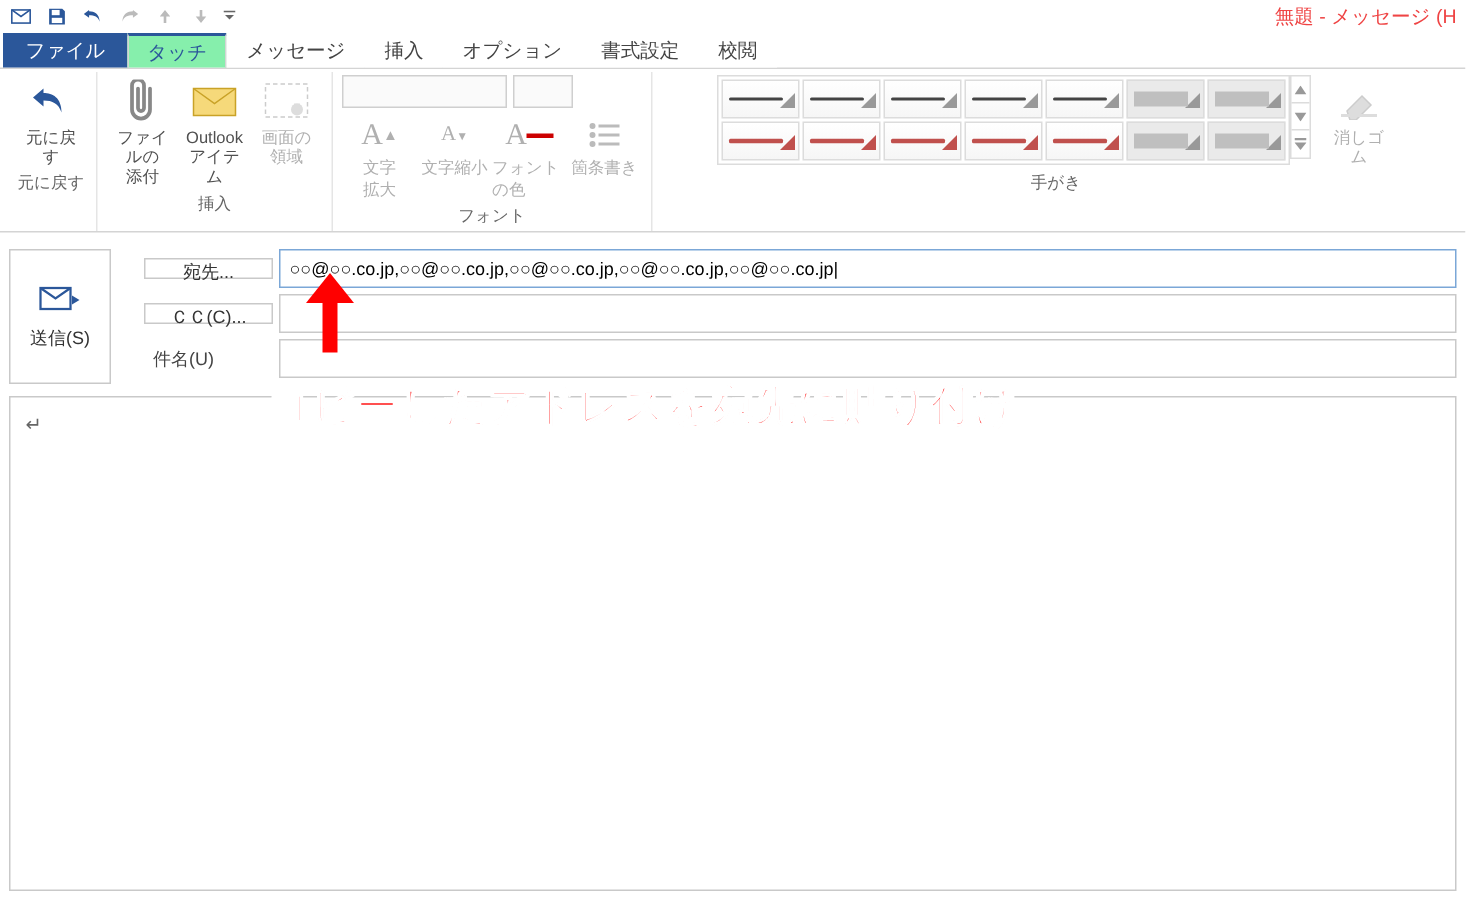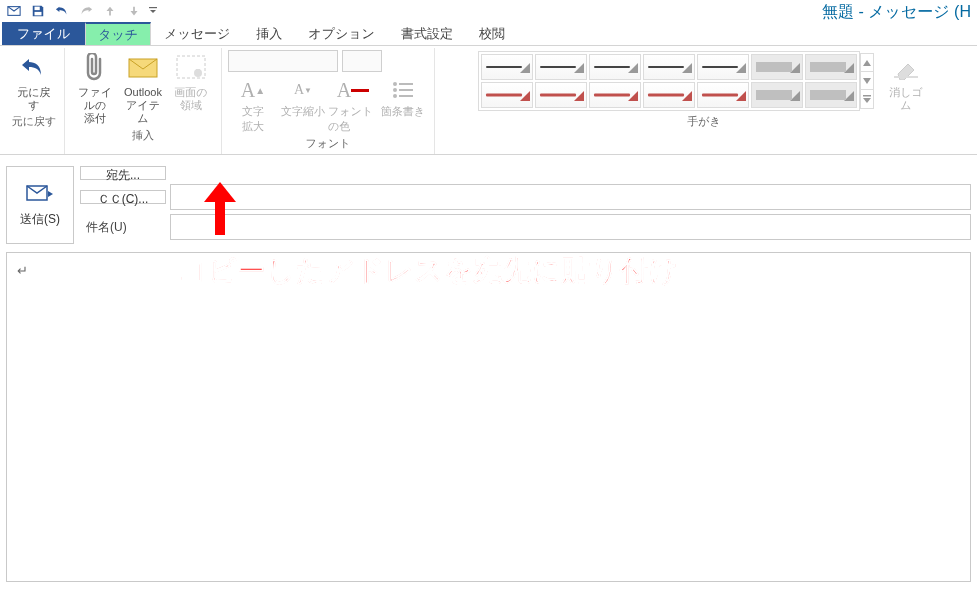--- a/index.html
+++ b/index.html
@@ -4,21 +4,21 @@
 <style>
   * { box-sizing: border-box; margin: 0; padding: 0; }
   body { font-family: "Meiryo UI", "Yu Gothic UI", sans-serif; font-size: 12px; color: #333; background: #fff; width: 977px; height: 608px; overflow: hidden; position: relative; }
 
   
   .titlebar { height: 22px; background: #fff; display: flex; align-items: center; padding: 0 4px; position: relative; }
   .titlebar .qat { display: flex; align-items: center; gap: 4px; }
   .qat-item { width: 20px; height: 18px; display: flex; align-items: center; justify-content: center; color: #2b579a; }
   .qat-item svg { width: 14px; height: 14px; }
   .qat-drop { width: 10px; display:flex; align-items:center; justify-content:center; color:#555; }
-  .window-title { position: absolute; right: 6px; top: 2px; font-size: 16px; color: #0369a1; }
+  .window-title { position: absolute; right: 6px; top: 2px; font-size: 13px; color: #ef4444; }
 
   
   .tabs { height: 24px; display: flex; align-items: stretch; border-bottom: 1px solid #d4d4d4; padding-left: 2px; }
   .tab { padding: 0 12px; display: flex; align-items: center; font-size: 13px; color: #444; background: #fff; border: 1px solid transparent; border-bottom: none; cursor: pointer; }
   .tab.file { background: #2b579a; color: #fff; padding: 0 14px; }
   .tab.active { color: #2b579a; border-color: #d4d4d4; border-top: 2px solid #2b579a; background: #86efac; }
 
   
   .ribbon { display: flex; align-items: stretch; background: #fff; border-bottom: 1px solid #d4d4d4; min-height: 90px; padding: 2px 4px 0 4px; }
   .group { display: flex; flex-direction: column; align-items: center; border-right: 1px solid #e5e5e5; padding: 2px 6px 0 6px; }
@@ -42,21 +42,21 @@
   .ink-row { display:flex; gap:2px; }
   .ink-item { width:52px; height:26px; border:1px solid #dcdcdc; background:linear-gradient(#fff,#f6f6f6); position:relative; }
   .ink-item::after { content:""; position:absolute; left:4px; right:10px; top:50%; height:2px; background:#444; transform:translateY(-50%); border-radius:1px; }
   .ink-item.red::after { background:#c0504d; height:3px; }
   .ink-item.hl { background:#eaeaea; }
   .ink-item.hl::after { background:#bfbfbf; height:10px; border-radius:0; }
   .ink-item .wedge { position:absolute; right:2px; top:8px; width:10px; height:10px; }
 
   
   .compose { display:flex; border-top:1px solid #fff; margin-top:6px; }
-  .sendcol { width:68px; border:1px solid #c9c9c9; margin:4px 0 0 6px; display:flex; flex-direction:column; align-items:center; justify-content:center; padding:10px 0; }
+  .sendcol { width:68px; border:1px solid #c9c9c9; margin:4px 16px 0 6px; display:flex; flex-direction:column; align-items:center; justify-content:center; padding:10px 0; }
   .send-ic { width:28px; height:22px; margin-bottom:6px; }
   .fields { flex:1; padding:4px 6px 0 6px; }
   .frow { display:flex; align-items:center; margin-bottom:4px; }
   .fbtn { width:86px; height:14px; border:1px solid #c9c9c9; background:#fff; font-size:12px; color:#333; text-align:center; cursor:pointer; }
   .finput { flex:1; height:26px; border:1px solid #c9c9c9; padding:0 6px; font-size:12px; margin-left:4px; background:#fff; }
   .finput.to { border-color:#7ba7d7; }
   .flabel { width:86px; font-size:12px; color:#444; padding-left:6px; }
 
   
   .bodyarea { border:1px solid #c9c9c9; margin:8px 6px 0 6px; height:330px; padding:10px; font-size:13px; position:relative; }
@@ -208,21 +208,21 @@
               </svg>
           </div>
           <div>箇条書き</div>
         </div>
       </div>
     </div>
     <div class="group-label">フォント</div>
   </div>
 
   <div class="group" style="flex:1">
-    <div class="group-btns" style="align-items:center;">
+    <div class="group-btns" style="align-items:flex-start;">
       <div class="ink-gallery">
         <div class="ink-row">
           <div class="ink-item">
               <svg class="wedge">
                 <path d="M0 10L10 0V10z" fill="#999"></path>
               </svg>
             </div>
           <div class="ink-item">
               <svg class="wedge">
                 <path d="M0 10L10 0V10z" fill="#999"></path>
@@ -331,20 +331,21 @@
           <rect x="1" y="3" width="20" height="14" fill="none" stroke="#2b579a" stroke-width="1.5"></rect>
           <path d="M1 3l10 7 10-7" fill="none" stroke="#2b579a" stroke-width="1.5"></path>
           <path d="M22 8l5 3-5 3z" fill="#2b579a"></path>
         </svg>
     </div>
     <div>送信(S)</div>
   </div>
   <div class="fields">
     <div class="frow">
       <button class="fbtn">宛先...</button>
+      <input class="finput to" value="○○@○○.co.jp,○○@○○.co.jp,○○@○○.co.jp,○○@○○.co.jp,○○@○○.co.jp|" style="">
     </div>
     <div class="frow">
       <button class="fbtn">ＣＣ(C)...</button>
       <input class="finput" style="">
     </div>
     <div class="frow">
       <div class="flabel">件名(U)</div>
       <input class="finput" style="">
     </div>
   </div>

